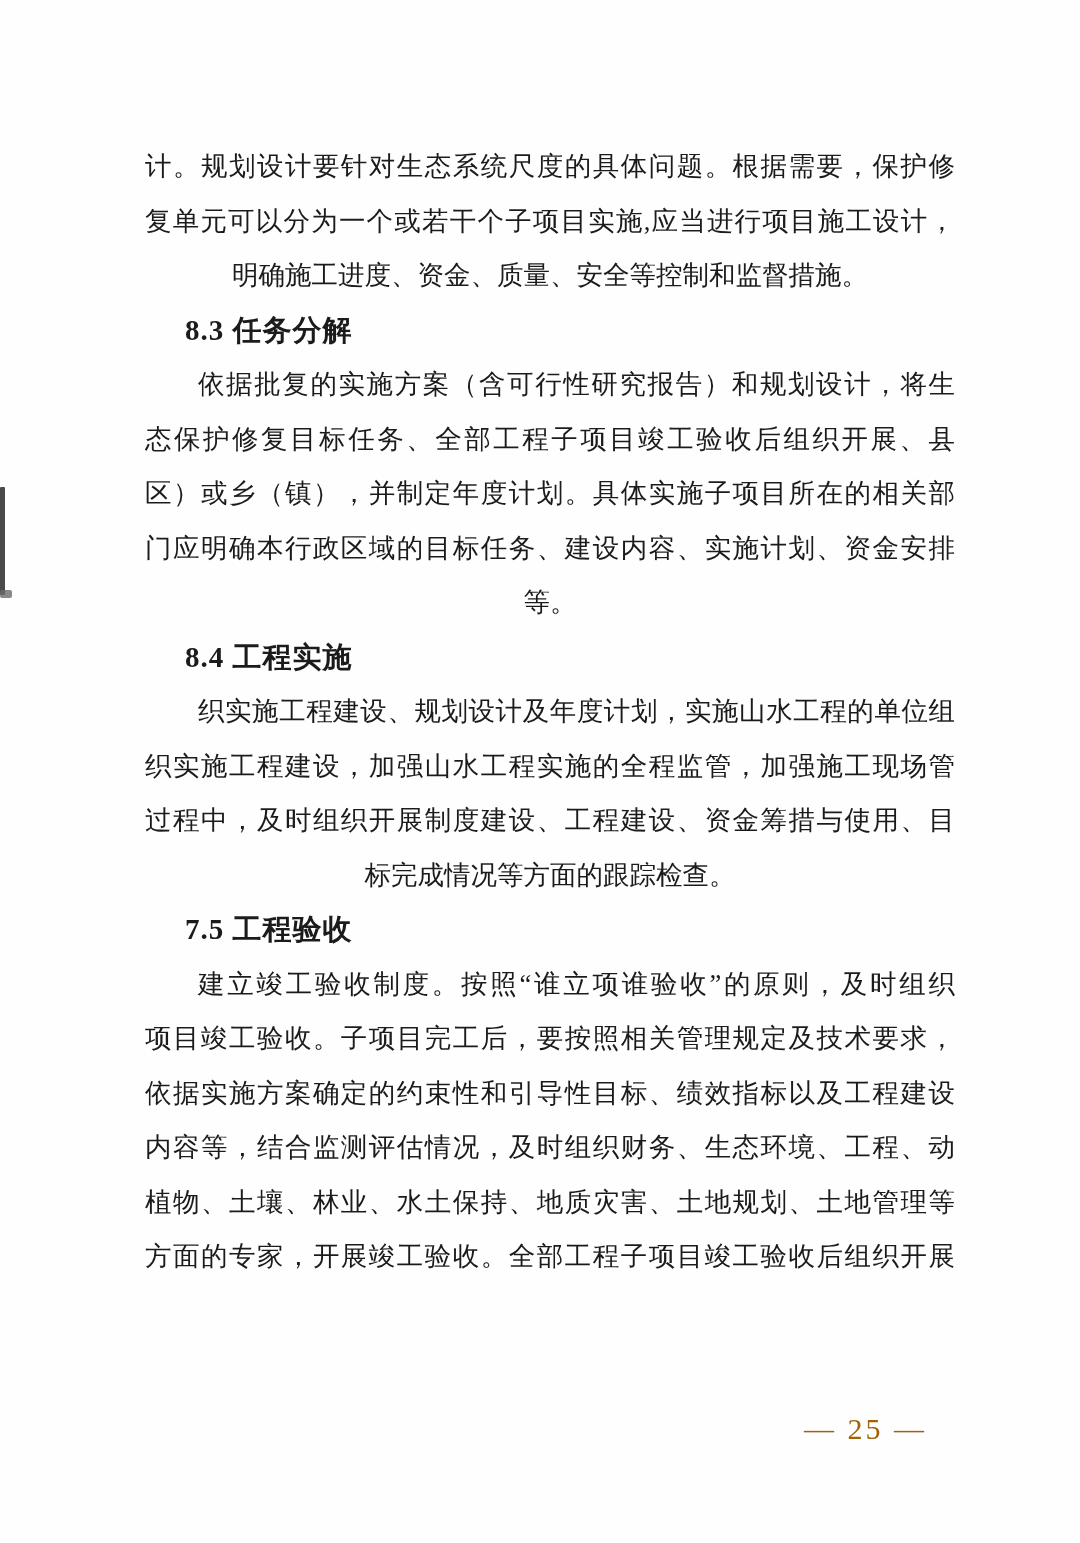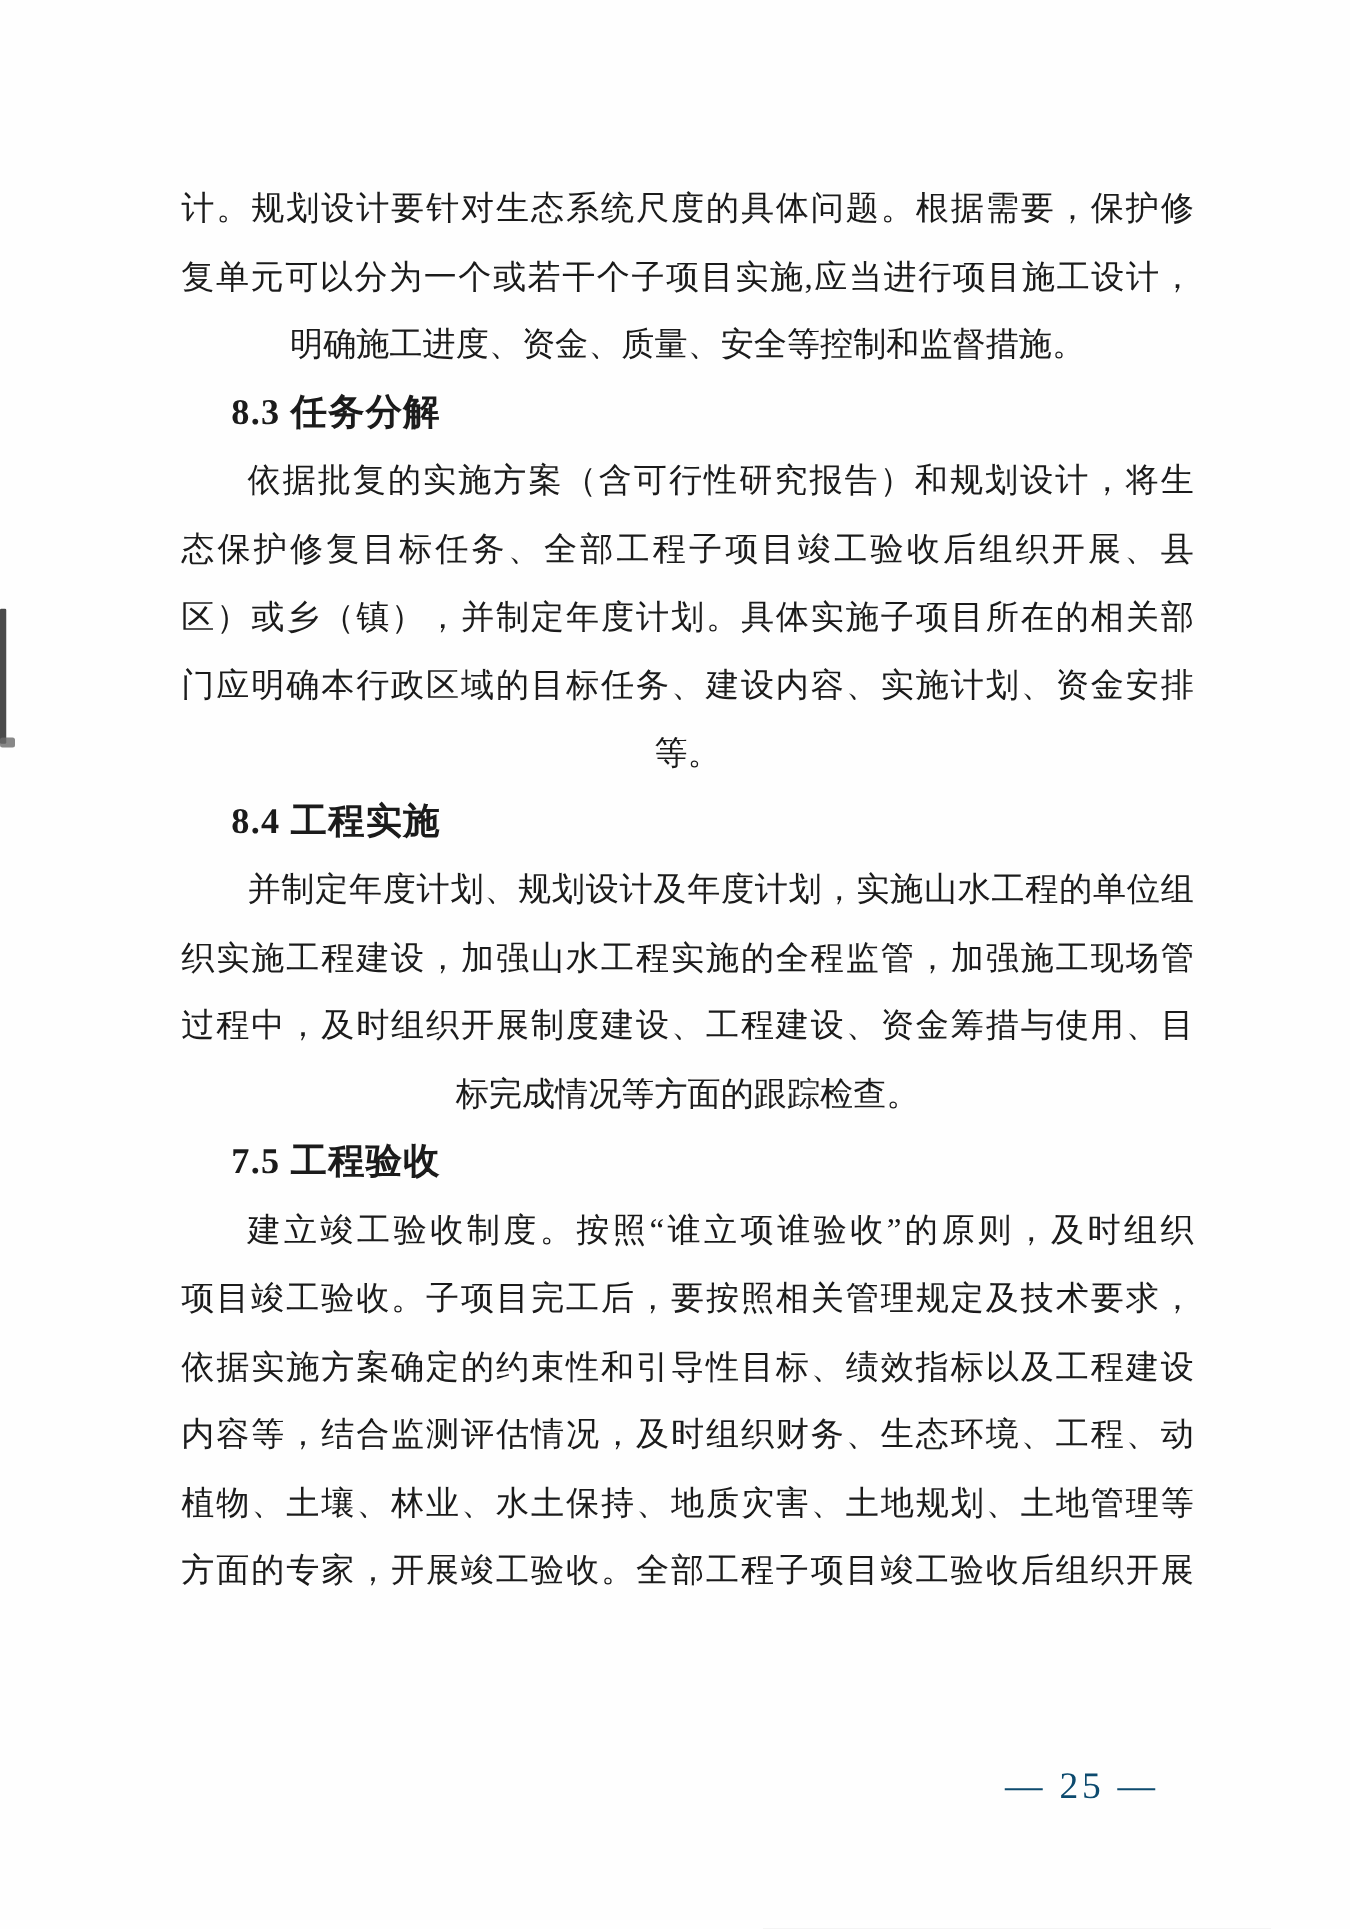--- a/index.html
+++ b/index.html
@@ -53,21 +53,21 @@
     letter-spacing: 1px;
     text-align: left;
     margin-left: 40px;
   }
   .footer {
     position: absolute;
     top: 1412px;
     left: 804px;
     font-size: 30px;
     letter-spacing: 3px;
-    color: #0c4a6e;
+    color: #a16207;
     white-space: nowrap;
   }
   .artifact {
     position: absolute;
     left: 0;
     top: 487px;
     width: 5px;
     height: 108px;
     background: #4a4a4a;
     border-radius: 1px;
@@ -94,21 +94,21 @@
       <div class="tl line">计。规划设计要针对生态系统尺度的具体问题。根据需要，保护修</div>
       <div class="tl line">复单元可以分为一个或若干个子项目实施,应当进行项目施工设计，</div>
       <div class="tl line-end">明确施工进度、资金、质量、安全等控制和监督措施。</div>
       <div class="tl heading">8.3 任务分解</div>
       <div class="tl line-indent">依据批复的实施方案（含可行性研究报告）和规划设计，将生</div>
       <div class="tl line">态保护修复目标任务、全部工程子项目竣工验收后组织开展、县（市、</div>
       <div class="tl line">区）或乡（镇），并制定年度计划。具体实施子项目所在的相关部</div>
       <div class="tl line">门应明确本行政区域的目标任务、建设内容、实施计划、资金安排</div>
       <div class="tl line-end">等。</div>
       <div class="tl heading">8.4 工程实施</div>
-      <div class="tl line-indent">并制定年度计划、规划设计及年度计划，实施山水工程的单位组</div>
+      <div class="tl line-indent">织实施工程建设、规划设计及年度计划，实施山水工程的单位组</div>
       <div class="tl line">织实施工程建设，加强山水工程实施的全程监管，加强施工现场管</div>
       <div class="tl line">过程中，及时组织开展制度建设、工程建设、资金筹措与使用、目</div>
       <div class="tl line-end">标完成情况等方面的跟踪检查。</div>
       <div class="tl heading">7.5 工程验收</div>
       <div class="tl line-indent">建立竣工验收制度。按照“谁立项谁验收”的原则，及时组织</div>
       <div class="tl line">项目竣工验收。子项目完工后，要按照相关管理规定及技术要求，</div>
       <div class="tl line">依据实施方案确定的约束性和引导性目标、绩效指标以及工程建设</div>
       <div class="tl line">内容等，结合监测评估情况，及时组织财务、生态环境、工程、动</div>
       <div class="tl line">植物、土壤、林业、水土保持、地质灾害、土地规划、土地管理等</div>
       <div class="tl line">方面的专家，开展竣工验收。全部工程子项目竣工验收后组织开展</div>

